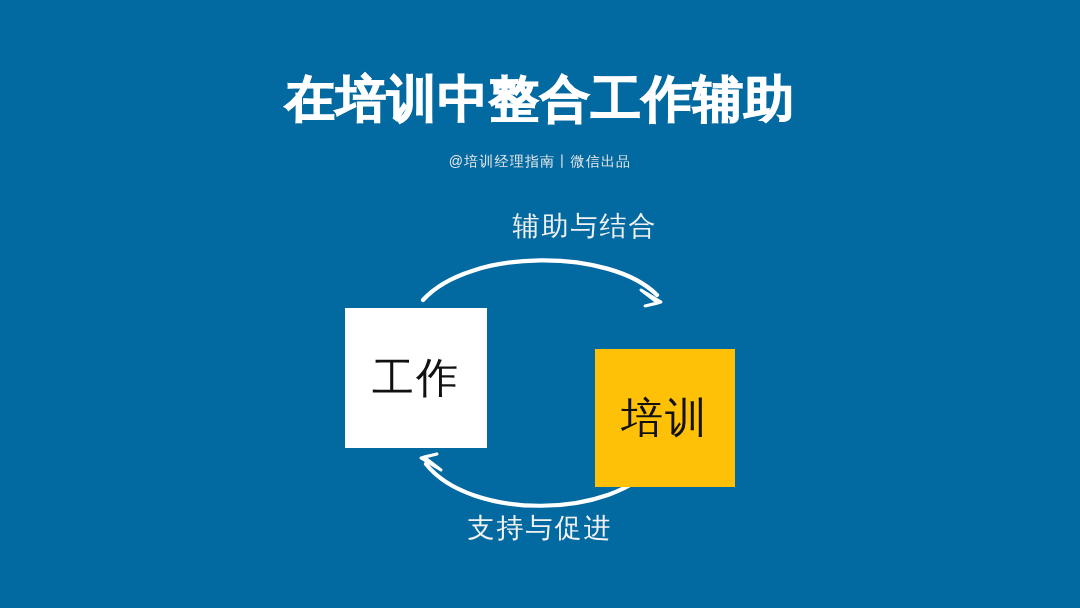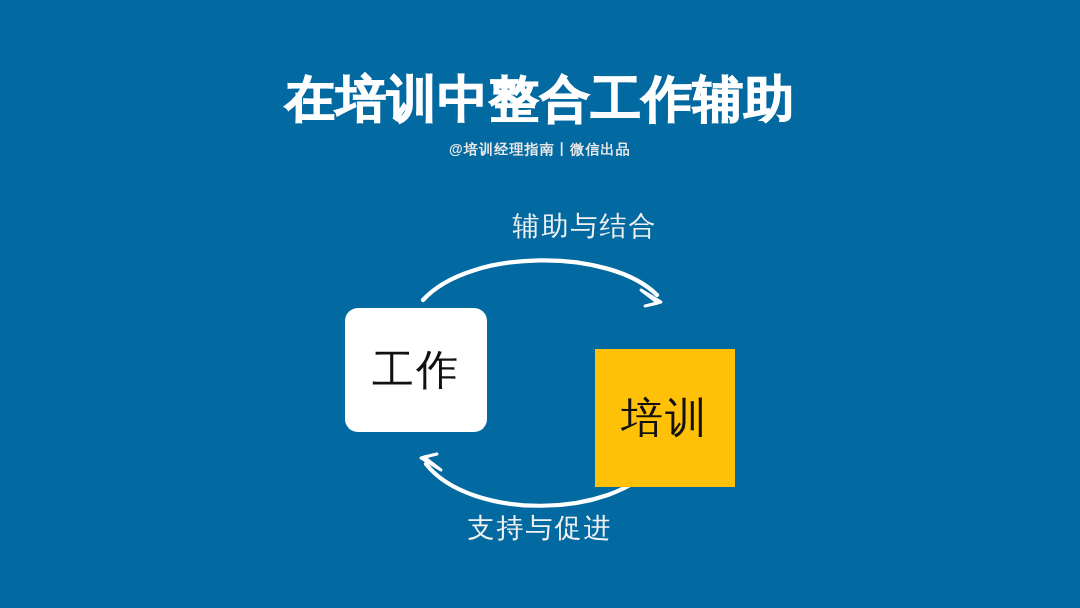--- a/index.html
+++ b/index.html
@@ -36,24 +36,24 @@
     font-size: 50px;
     line-height: 58px;
     font-weight: 700;
     color: #ffffff;
     letter-spacing: 1px;
     white-space: nowrap;
     -webkit-text-stroke: 1.2px #ffffff;
   }
 
   .slide-subtitle {
-    margin-top: 12px;
+    margin-top: 24px;
     font-size: 14px;
     line-height: 18px;
-    font-weight: 700;
+    font-weight: 400;
     color: #e8e8e8;
     letter-spacing: 1.2px;
     white-space: nowrap;
   }
 
   
   .diagram {
     position: absolute;
     left: 0;
     top: 190px;
@@ -83,23 +83,22 @@
     font-weight: 400;
     color: #111111;
     letter-spacing: 2px;
     white-space: nowrap;
   }
 
   .node-work {
     left: 345px;
     top: 118px;
     width: 142px;
-    height: 124px;
+    height: 140px;
     background: #ffffff;
-    border-radius: 13px;
   }
 
   .node-training {
     left: 595px;
     top: 127px;
     width: 140px;
     height: 138px;
     background: #FFC107;
     margin-top: 32px;
   }

